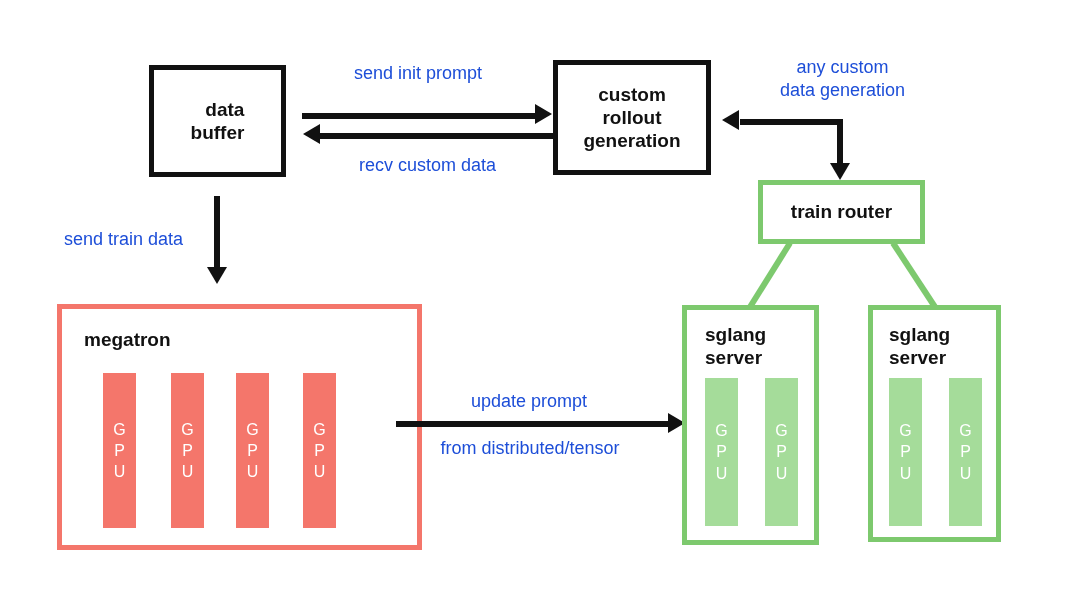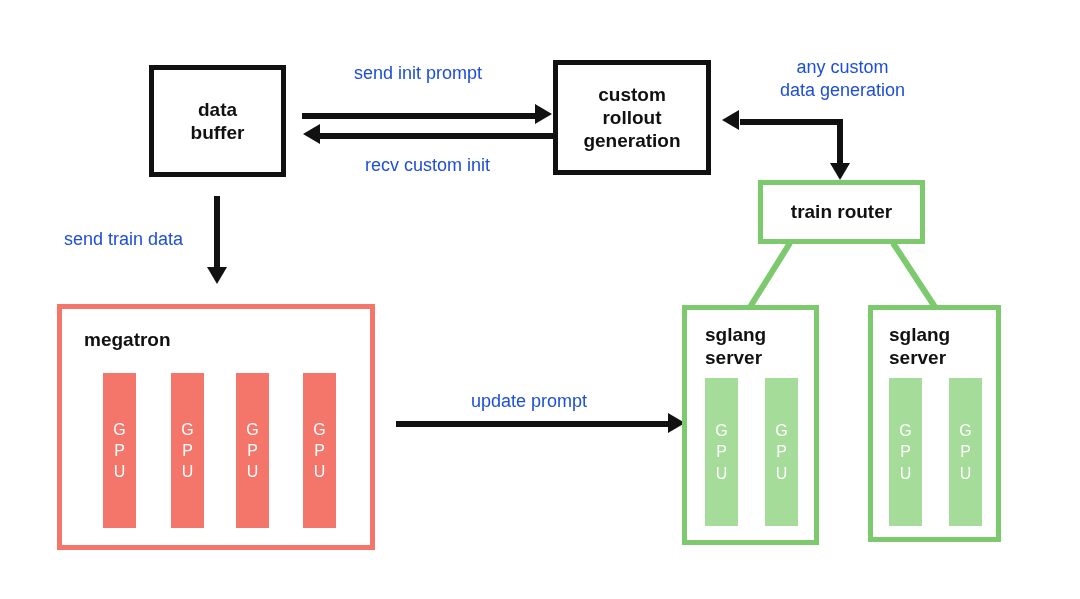--- a/index.html
+++ b/index.html
@@ -116,52 +116,52 @@
     white-space: nowrap;
     user-select: none;
   }
 </style>
 </head>
 <body>
 
 <div id="canvas">
 
   <div class="box box-black box-label-center" style="left:149px; top:65px; width:137px; height:112px;">
-    <span style="white-space:pre-line;">data
+    <span style="white-space:pre-line;text-align:right;">data
 buffer</span>
   </div>
 
   <div class="box box-black box-label-center" style="left:553px; top:60px; width:158px; height:115px;">
     <span style="white-space:pre-line;">custom
 rollout
 generation</span>
   </div>
 
   <div class="edge-label center" style="left:333px; top:62px; width:170px;">send init prompt</div>
   <div class="hline" style="left:302px; top:113px; width:233px;"></div>
   <div class="arrowhead ah-right" style="left:535px; top:104px;"></div>
 
   <div class="hline" style="left:320px; top:133px; width:233px;"></div>
   <div class="arrowhead ah-left" style="left:303px; top:124px;"></div>
-  <div class="edge-label center" style="left:330px; top:154px; width:195px;">recv custom init</div>
+  <div class="edge-label center" style="left:330px; top:154px; width:195px;">recv custom data</div>
 
   <div class="edge-label center" style="left:745px; top:56px; width:195px;">any custom
 data generation</div>
 
   <div class="hline" style="left:740px; top:119px; width:103px;"></div>
   <div class="arrowhead ah-left" style="left:722px; top:110px;"></div>
 
   <div class="vline" style="left:837px; top:119px; height:48px;"></div>
   <div class="arrowhead ah-down" style="left:830px; top:163px;"></div>
 
   <div class="edge-label" style="left:48px; top:228px; width:180px;margin-left:16px;">send train data</div>
   <div class="vline" style="left:214px; top:196px; height:75px;"></div>
   <div class="arrowhead ah-down" style="left:207px; top:267px;"></div>
 
-  <div class="box box-red" style="left:57px; top:304px; width:318px; height:246px;text-align:right;">
+  <div class="box box-red" style="left:57px; top:304px; width:365px; height:246px;text-align:right;">
     <div class="box-title-tl" style="left:22px; top:20px;">megatron</div>
     <div class="gpu gpu-red" style="left:41px; top:64px; width:33px; height:155px;">
       <span>G</span>
       <span>P</span>
       <span>U</span>
     </div>
     <div class="gpu gpu-red" style="left:109px; top:64px; width:33px; height:155px;">
       <span>G</span>
       <span>P</span>
       <span>U</span>
@@ -174,20 +174,21 @@
     <div class="gpu gpu-red" style="left:241px; top:64px; width:33px; height:155px;">
       <span>G</span>
       <span>P</span>
       <span>U</span>
     </div>
   </div>
 
   <div class="edge-label center" style="left:404px; top:390px; width:250px;">update prompt</div>
   <div class="hline" style="left:396px; top:421px; width:274px;"></div>
   <div class="arrowhead ah-right" style="left:668px; top:413px;"></div>
+  <div class="edge-label center" style="left:394px; top:437px; width:272px;">from distributed/tensor</div>
 
   <div class="box box-green box-label-center" style="left:758px; top:180px; width:167px; height:64px;">
     <span style="white-space:pre-line;">train router</span>
   </div>
 
   <svg class="conn-svg">
     <line x1="790" y1="243" x2="750" y2="307" stroke="#7DC96E" stroke-width="6"></line>
     <line x1="893" y1="243" x2="935" y2="307" stroke="#7DC96E" stroke-width="6"></line>
   </svg>
 

